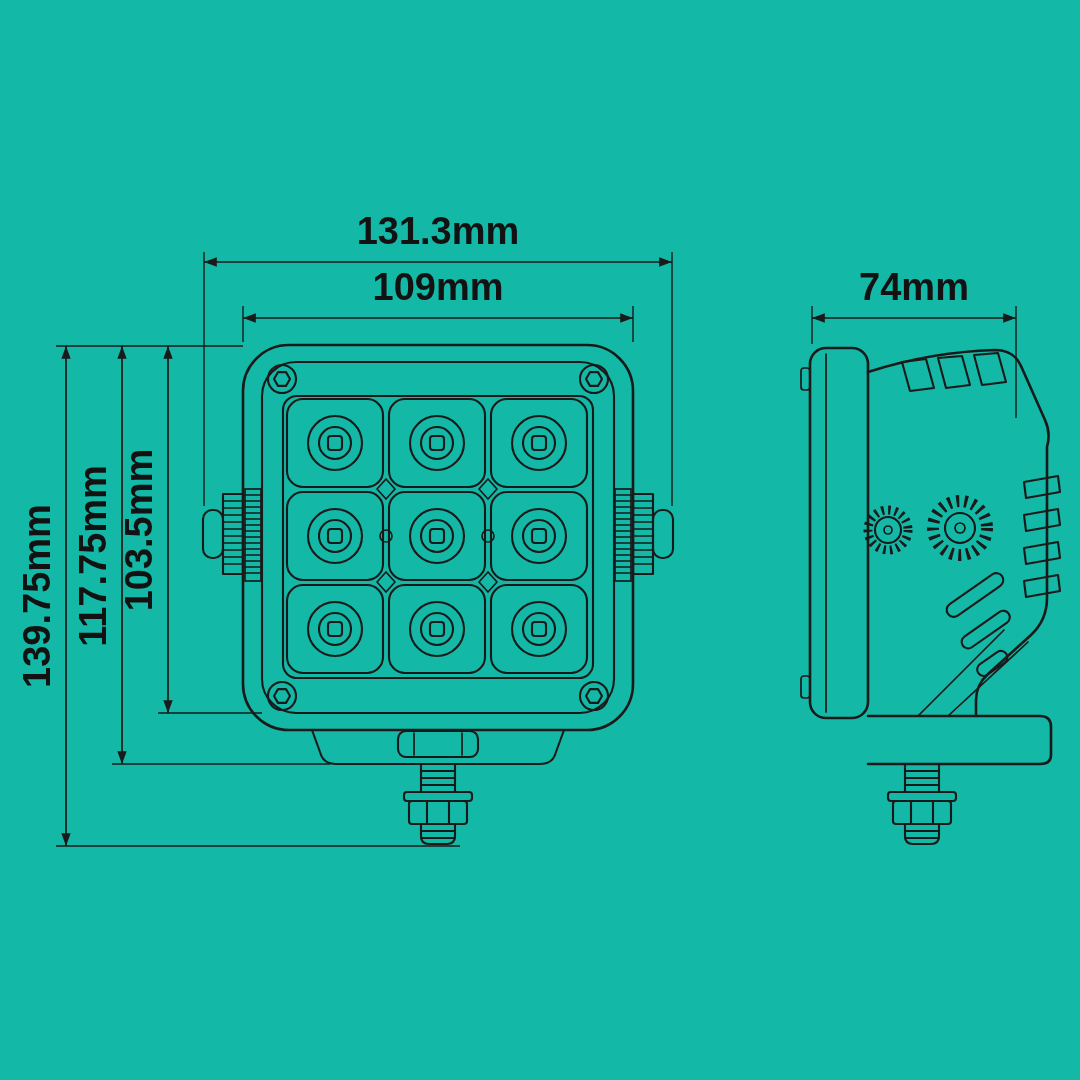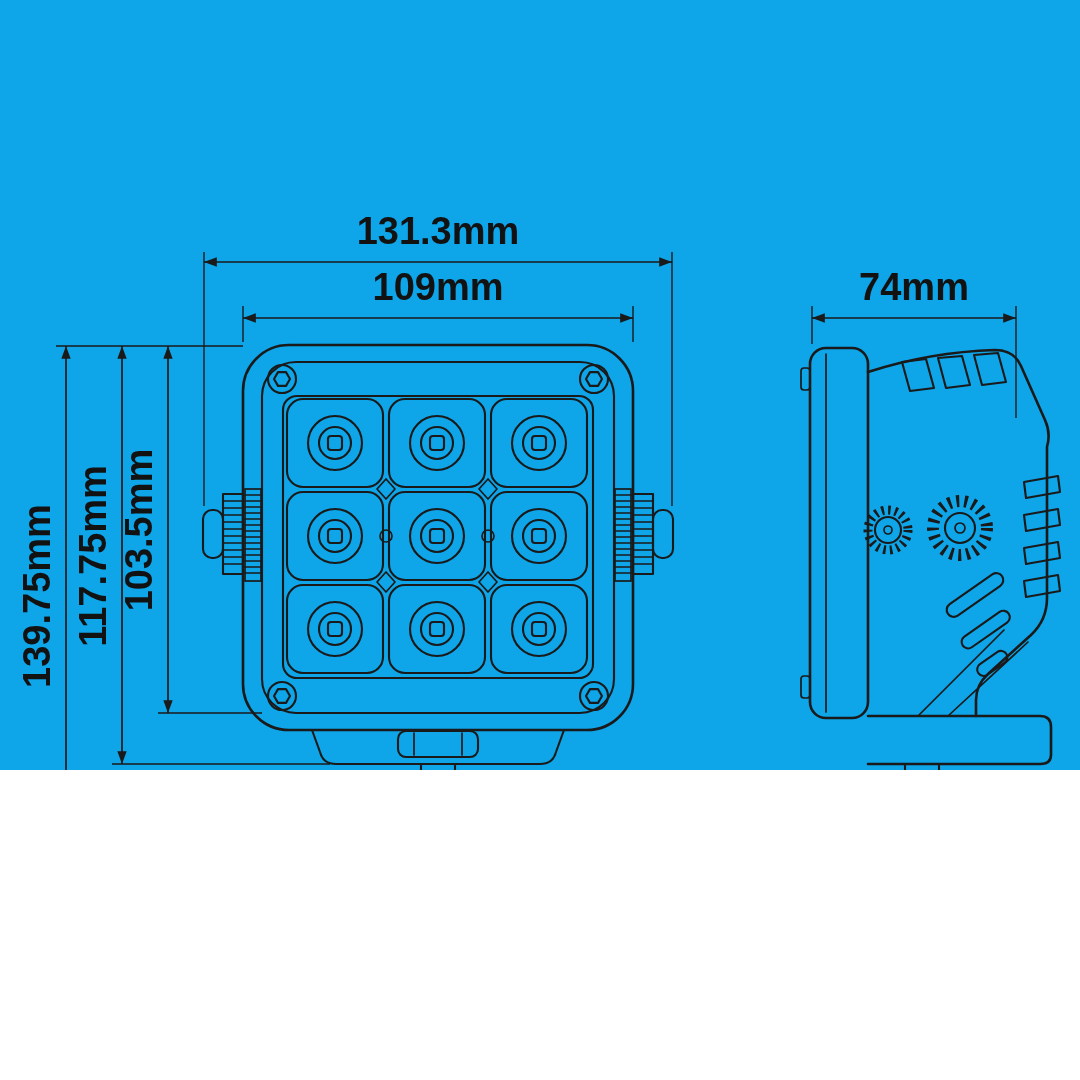--- a/index.html
+++ b/index.html
@@ -1,16 +1,16 @@
 <!DOCTYPE html>
 <html><head>
 <meta charset="utf-8">
 <style>
   html,body{margin:0;padding:0;background:#ffffff;}
-  .stage{width:1080px;height:770px;background:#0ea5e9;position:relative;overflow:hidden;}
+  .stage{width:1080px;height:1080px;background:#14b8a6;position:relative;overflow:hidden;}
   svg{display:block;}
   .outline{stroke:#1a1a1a;stroke-width:2.6;fill:none;stroke-linejoin:round;stroke-linecap:round;}
   .mid{stroke:#1a1a1a;stroke-width:2.1;fill:none;stroke-linejoin:round;stroke-linecap:round;}
   .thin{stroke:#1a1a1a;stroke-width:1.7;fill:none;stroke-linecap:round;}
   .dim{stroke:#1a1a1a;stroke-width:1.7;fill:none;}
   .ext{stroke:#1a1a1a;stroke-width:1.4;fill:none;}
   .dimlabel{font-family:"Liberation Sans",sans-serif;font-size:38px;font-weight:600;fill:#121212;text-anchor:middle;}
 </style>
 </head>
 <body>

